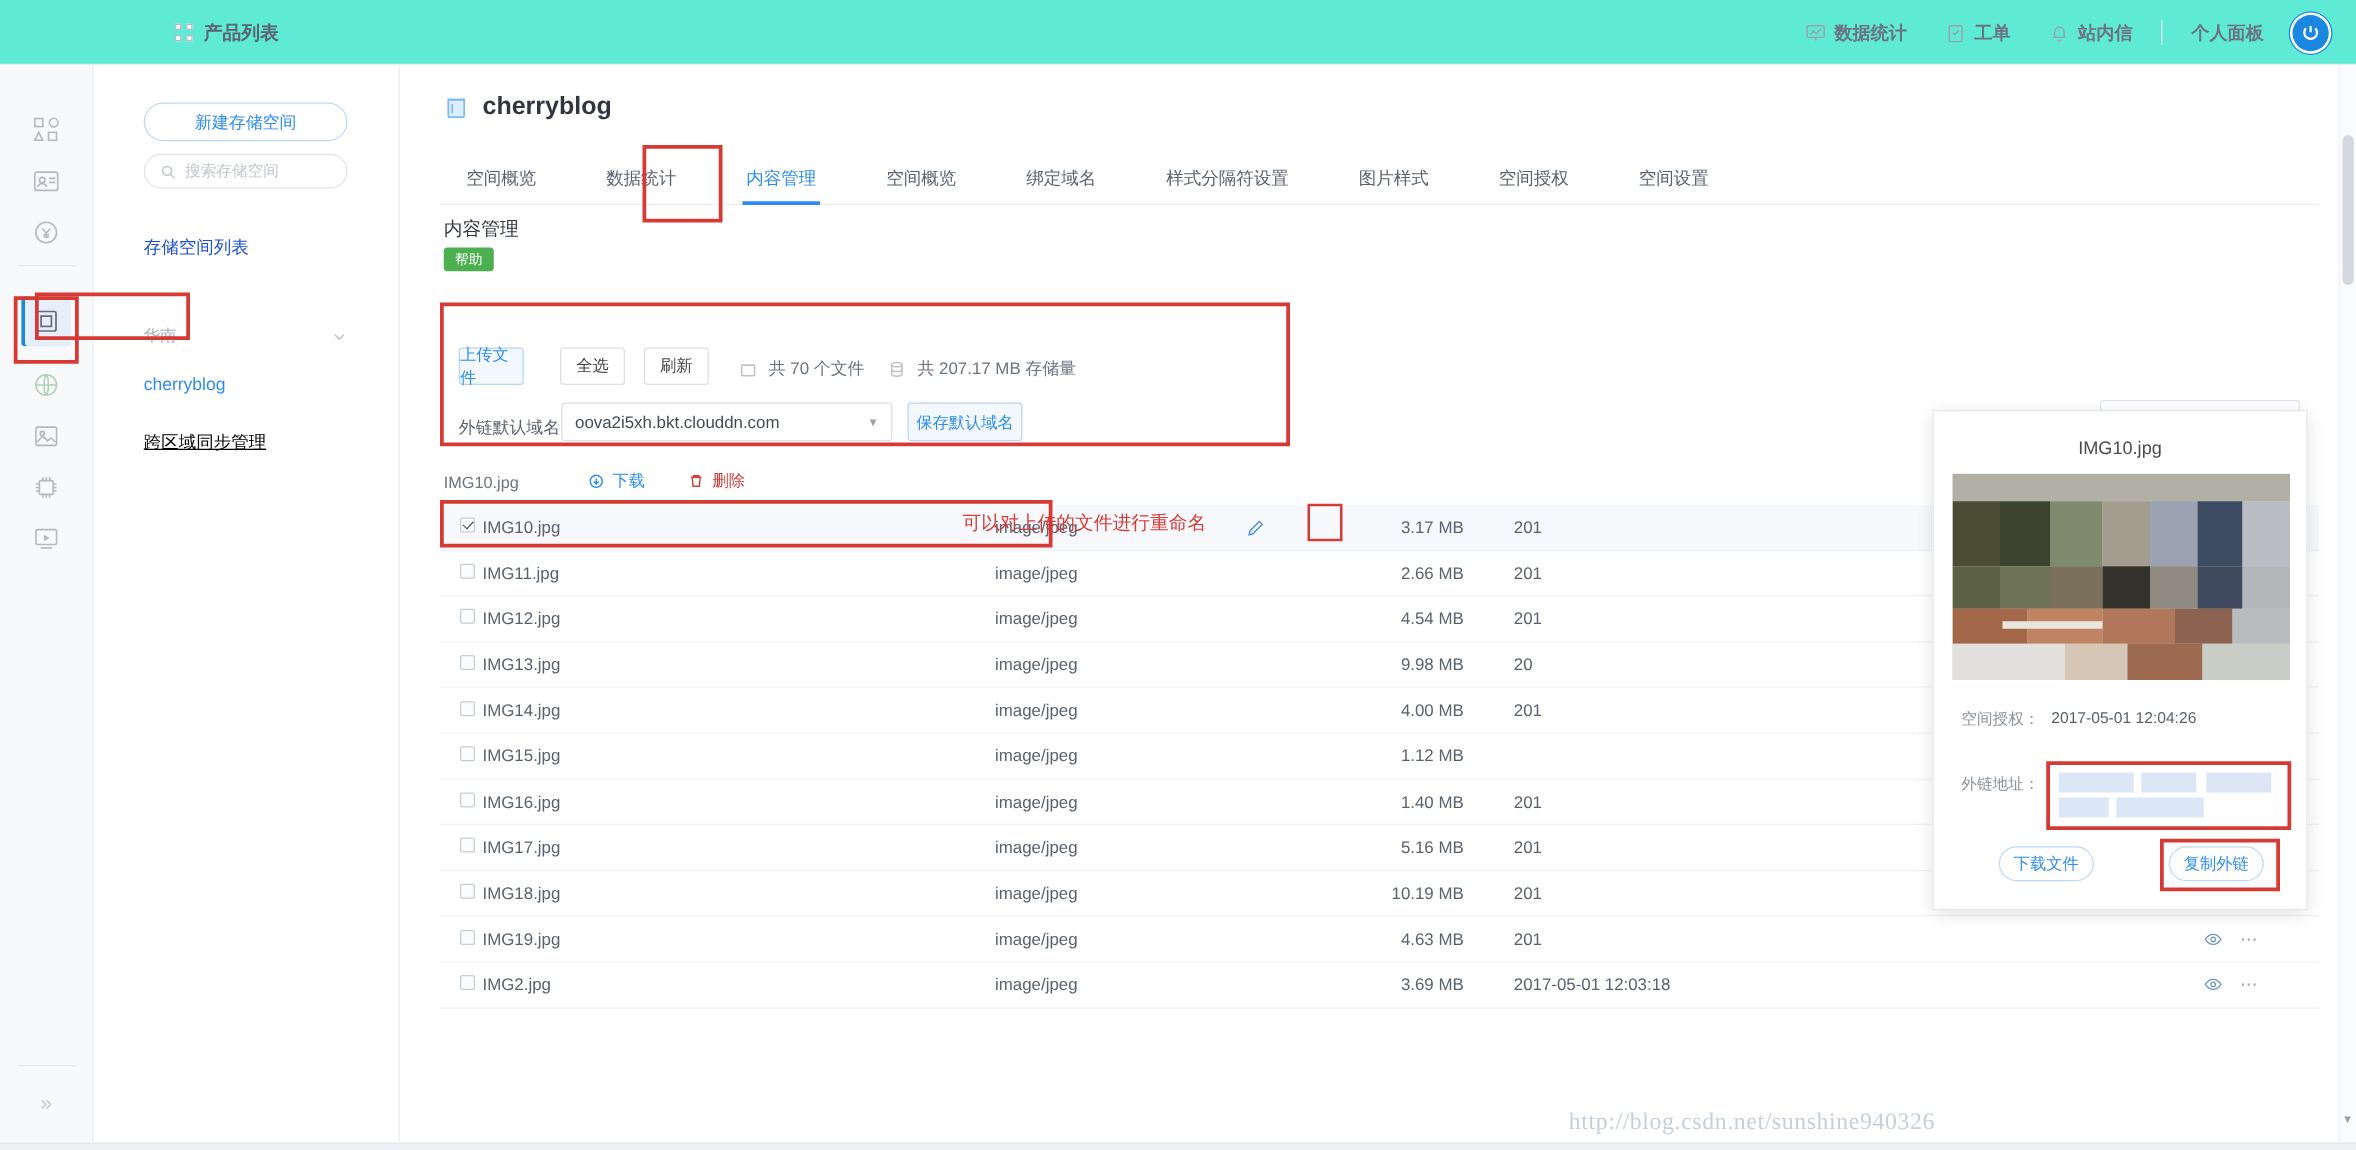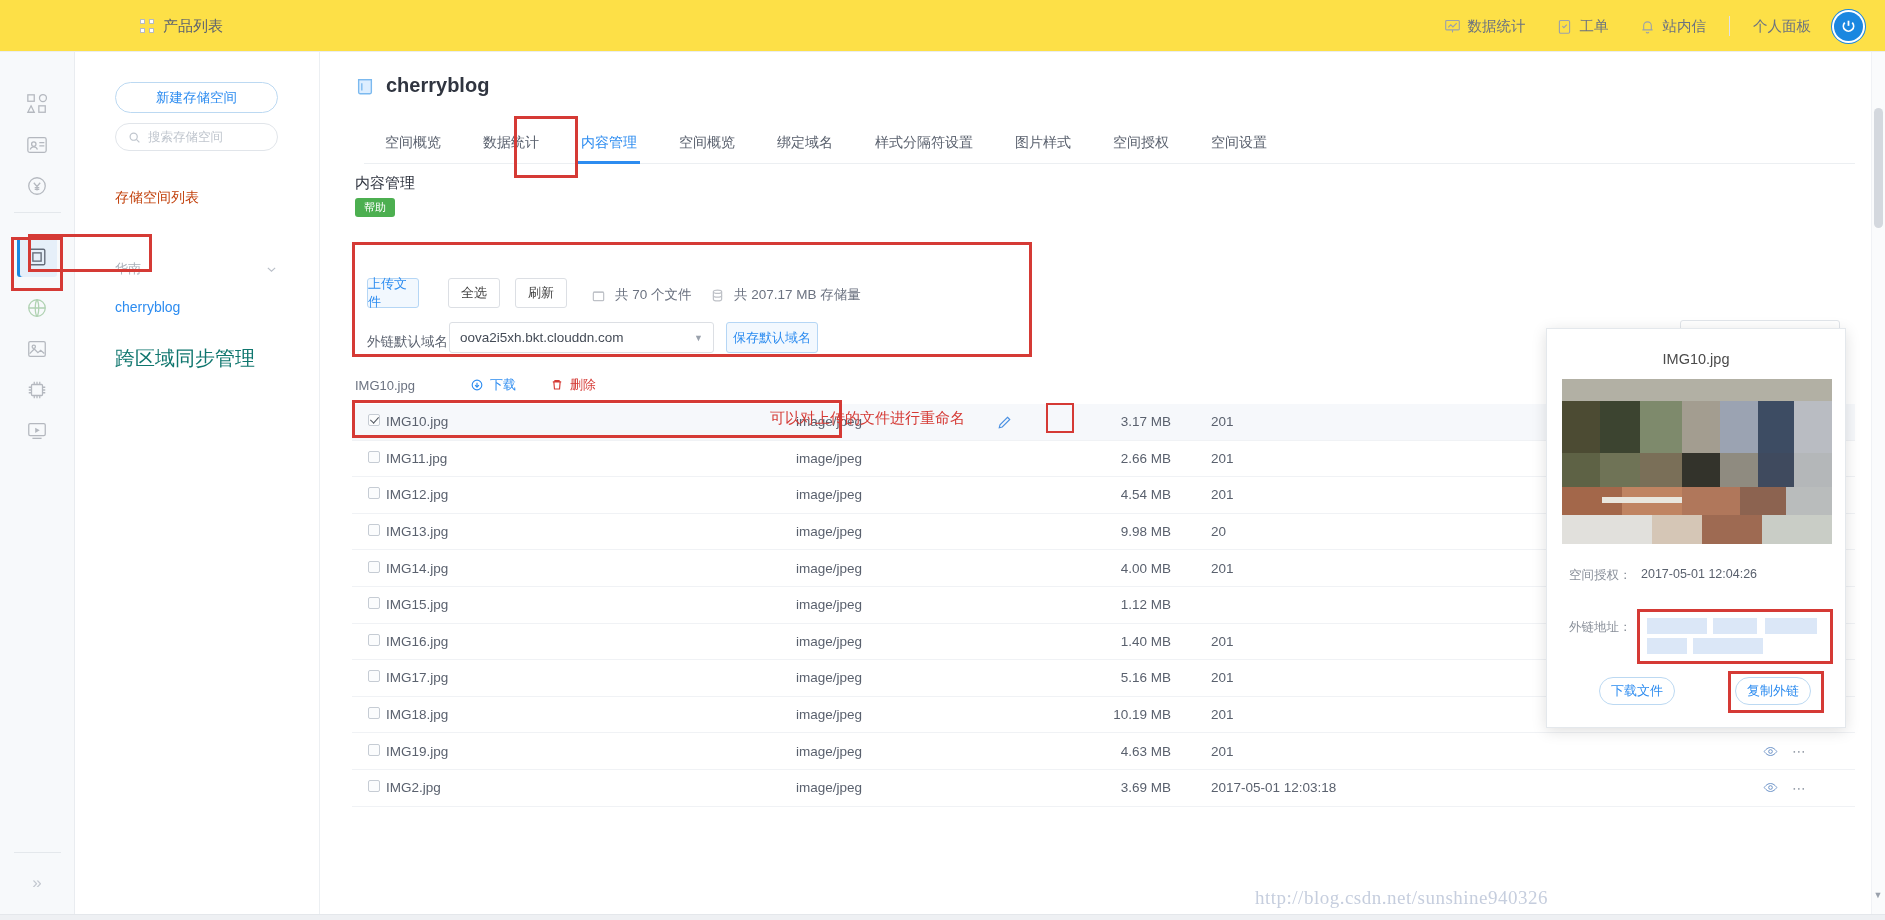--- a/index.html
+++ b/index.html
@@ -9,21 +9,21 @@
     overflow: hidden;
     background: #ffffff;
     font-family: "Liberation Sans", "DejaVu Sans", sans-serif;
     font-size: 13px;
     color: #4a4a4a;
   }
 
   
   .topbar {
     position: absolute; top: 0; left: 0; width: 1885px; height: 52px;
-    background: #fde047; border-bottom: 1px solid #ebedf0; z-index: 50;
+    background: #5eead4; border-bottom: 1px solid #ebedf0; z-index: 50; font-weight: bold;
   }
   .topbar-left {
     position: absolute; left: 140px; top: 0; height: 52px;
     display: flex; align-items: center; gap: 9px;
   }
   .grid-icon { width: 14px; height: 14px; position: relative; display:inline-block; }
   .grid-icon i {
     position: absolute; width: 5px; height: 5px; border: 1px solid #b6bac2; background: #fff;
   }
   .grid-icon i:nth-child(1){left:0;top:0}
@@ -95,56 +95,56 @@
     color: #2d8cf0; font-size: 13.5px; cursor: pointer;
     display:flex; align-items:center; justify-content:center;
   }
   .bucket-search {
     position: absolute; left: 40px; top: 71px; width: 163px; height: 28px;
     border: 1px solid #e1e5ea; border-radius: 15px; background: #fff;
     display: flex; align-items: center; padding: 0 12px; gap: 7px;
   }
   .bucket-search .ph { color: #c0c6ce; font-size: 12.5px; }
   .sect-title {
-    position: absolute; left: 40px; top: 137px; font-size: 14px; color: #c2410c;
+    position: absolute; left: 40px; top: 137px; font-size: 14px; color: #1d4ed8;
   }
   .region-row {
     position: absolute; left: 40px; top: 208px; width: 163px;
     display:flex; align-items:center; justify-content:space-between;
     font-size: 13px; color: #a9afb9; cursor: pointer;
   }
   .bucket-item {
     position: absolute; left: 40px; top: 247px; font-size: 14px;
     color: #2d8cf0; cursor: pointer;
   }
   .bucket-sel-box {
     position: absolute; left: 28px; top: 234px; width: 124px; height: 38px;
     border: 3px solid #d53a35; z-index: 11;
   }
   .cross-region {
-    position: absolute; left: 40px; top: 293px; font-size: 20px;
-    color: #0f766e; cursor: pointer;
+    position: absolute; left: 40px; top: 293px; font-size: 14px;
+    color: #000000; cursor: pointer; text-decoration: underline;
   }
 
   
   .main {
     position: absolute; left: 320px; top: 52px; width: 1565px; height: 868px;
     background: #fff; overflow: hidden;
   }
   .bucket-head {
     position: absolute; left: 35px; top: 22px;
     display: flex; align-items: center; gap: 11px;
   }
   .bucket-head .name { font-size: 20px; font-weight: bold; color: #303540; }
   .bucket-head svg { width: 20px; height: 20px; }
 
   .tabs {
-    position: absolute; left: 44px; top: 72px; right: 30px; height: 40px;
+    position: absolute; left: 32px; top: 72px; right: 30px; height: 40px;
     border-bottom: 1px solid #eceff2;
-    display: flex; align-items: flex-end; gap: 0;
+    display: flex; align-items: flex-end; gap: 14px;
   }
   .tab {
     padding: 0 21px 11px 21px; font-size: 14px; color: #5a616e; cursor: pointer;
     position: relative; white-space: nowrap;
   }
   .tab.active { color: #2d8cf0; }
   .tab.active::after {
     content:''; position: absolute; left: 18px; right: 18px; bottom: -1px;
     height: 3px; background: #2d8cf0;
   }

